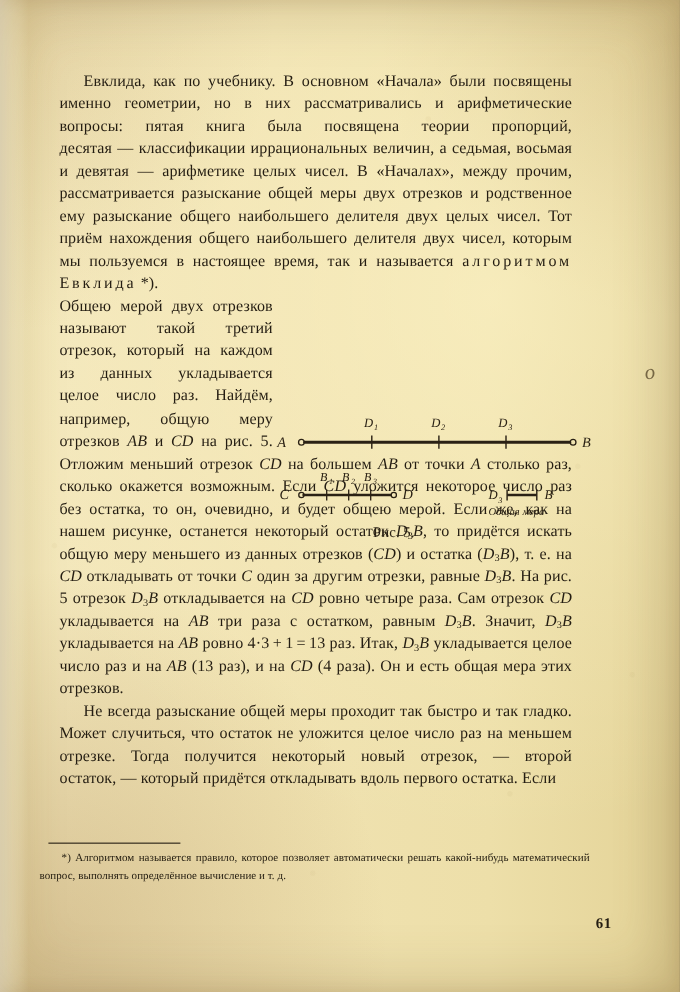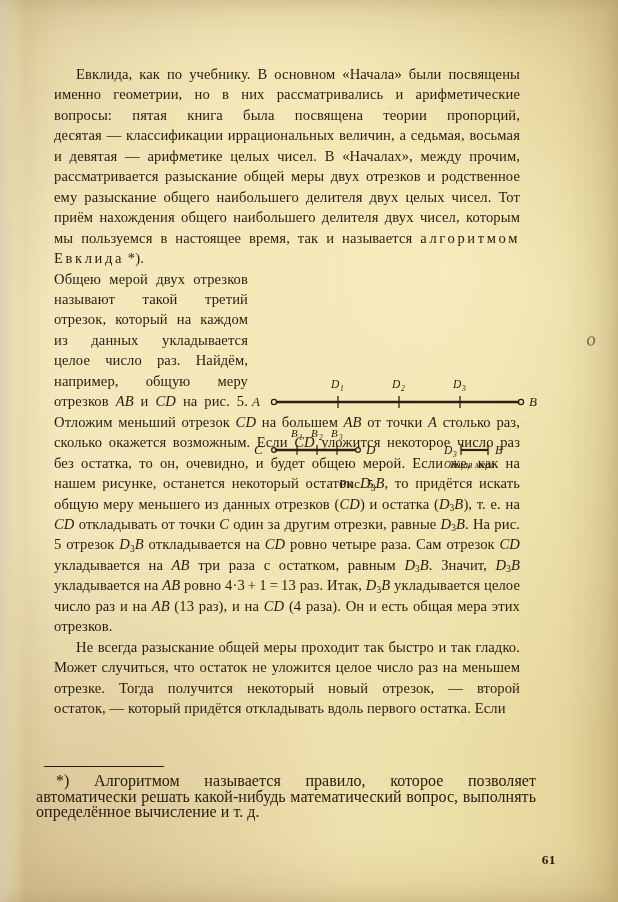--- a/index.html
+++ b/index.html
@@ -119,34 +119,34 @@
     top: 766px;
     width: 500px;
   }
   #fn-rule {
     width: 120px;
     height: 0;
     border-top: 1.6px solid #241d12;
     margin: 0 0 6px 8px;
   }
   #fn-text {
-    font-size: 16px;
+    font-size: 10px;
     line-height: 15.6px;
     text-align: justify;
     text-indent: 20px;
     letter-spacing: 0.05px;
     color: #272013;
     margin: 0;
   }
 
   
   #folio {
     position: absolute;
     right: 62px;
-    top: 852px;
+    top: 832px;
     font-size: 13.5px;
     font-weight: bold;
     color: #241d12;
     letter-spacing: 0.4px;
   }
 
   
   #margin-mark {
     position: absolute;
     left: 586px;

